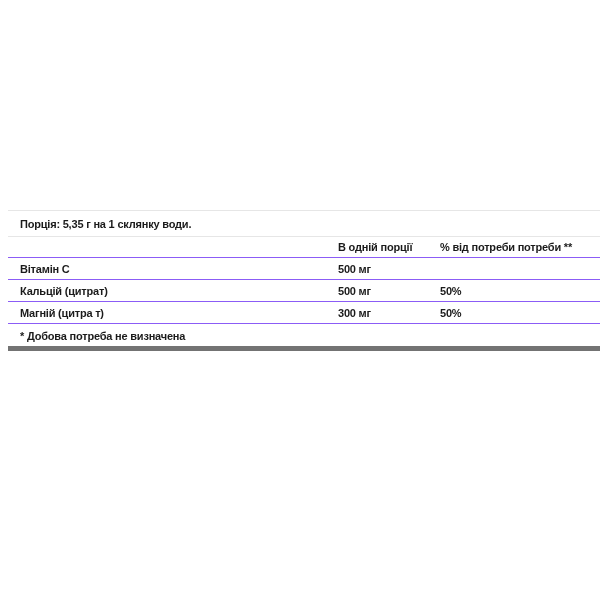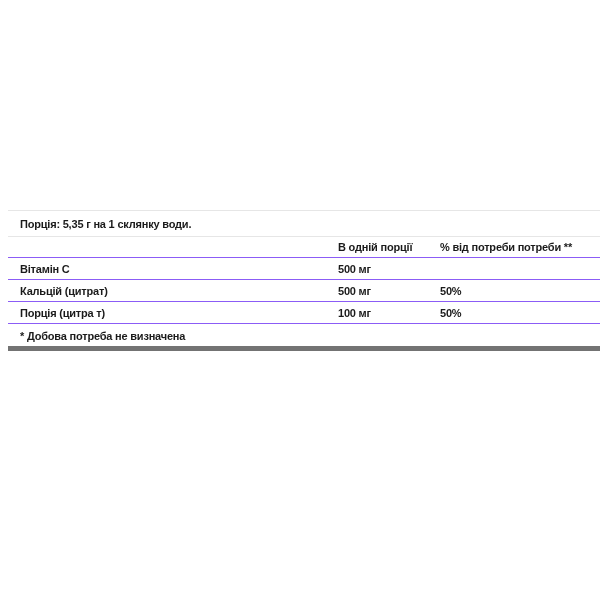--- a/index.html
+++ b/index.html
@@ -85,22 +85,22 @@
     <div class="cell">500 мг</div>
   </div>
 
   <div class="grid-row data-row">
     <div class="cell">Кальцій (цитрат)</div>
     <div class="cell">500 мг</div>
     <div class="cell">50%</div>
   </div>
 
   <div class="grid-row data-row">
-    <div class="cell">Порція (цитра т)</div>
-    <div class="cell">100 мг</div>
+    <div class="cell">Магній (цитра т)</div>
+    <div class="cell">300 мг</div>
     <div class="cell">50%</div>
   </div>
 
   <div class="footnotes">
     <div class="footnote-row">* Добова потреба не визначена</div>
   </div>
 
 </div>
 
 </body></html>

